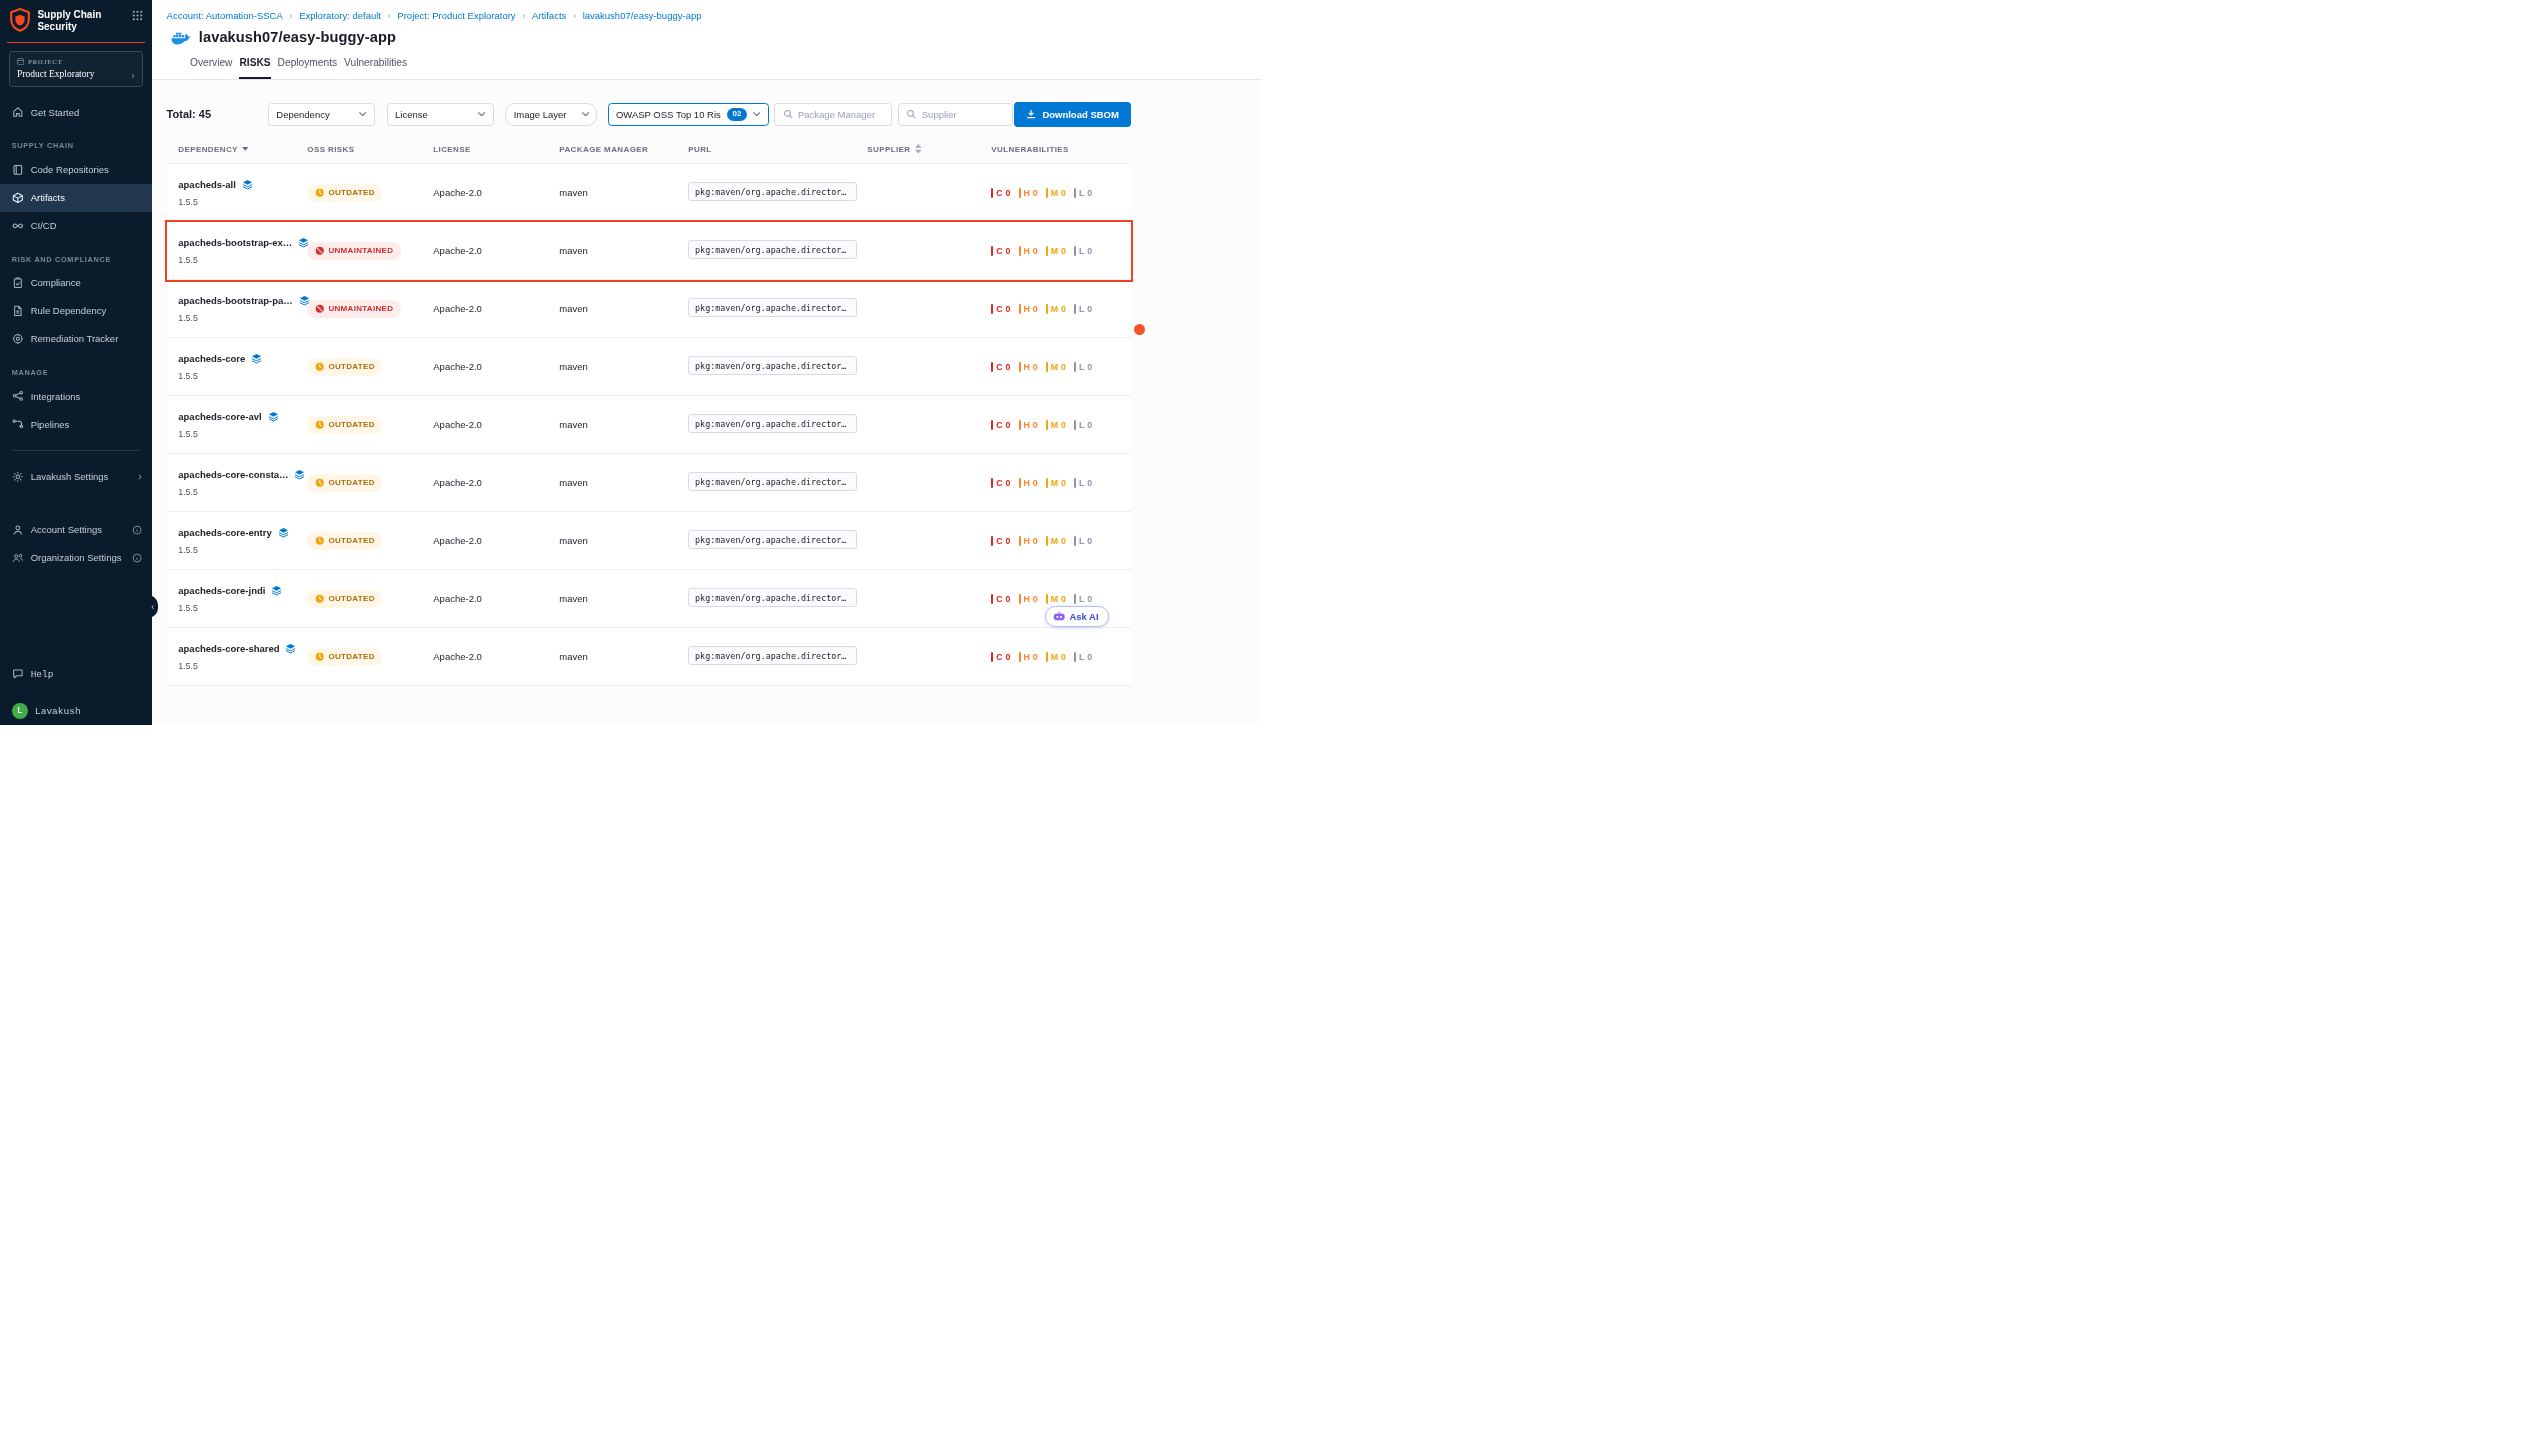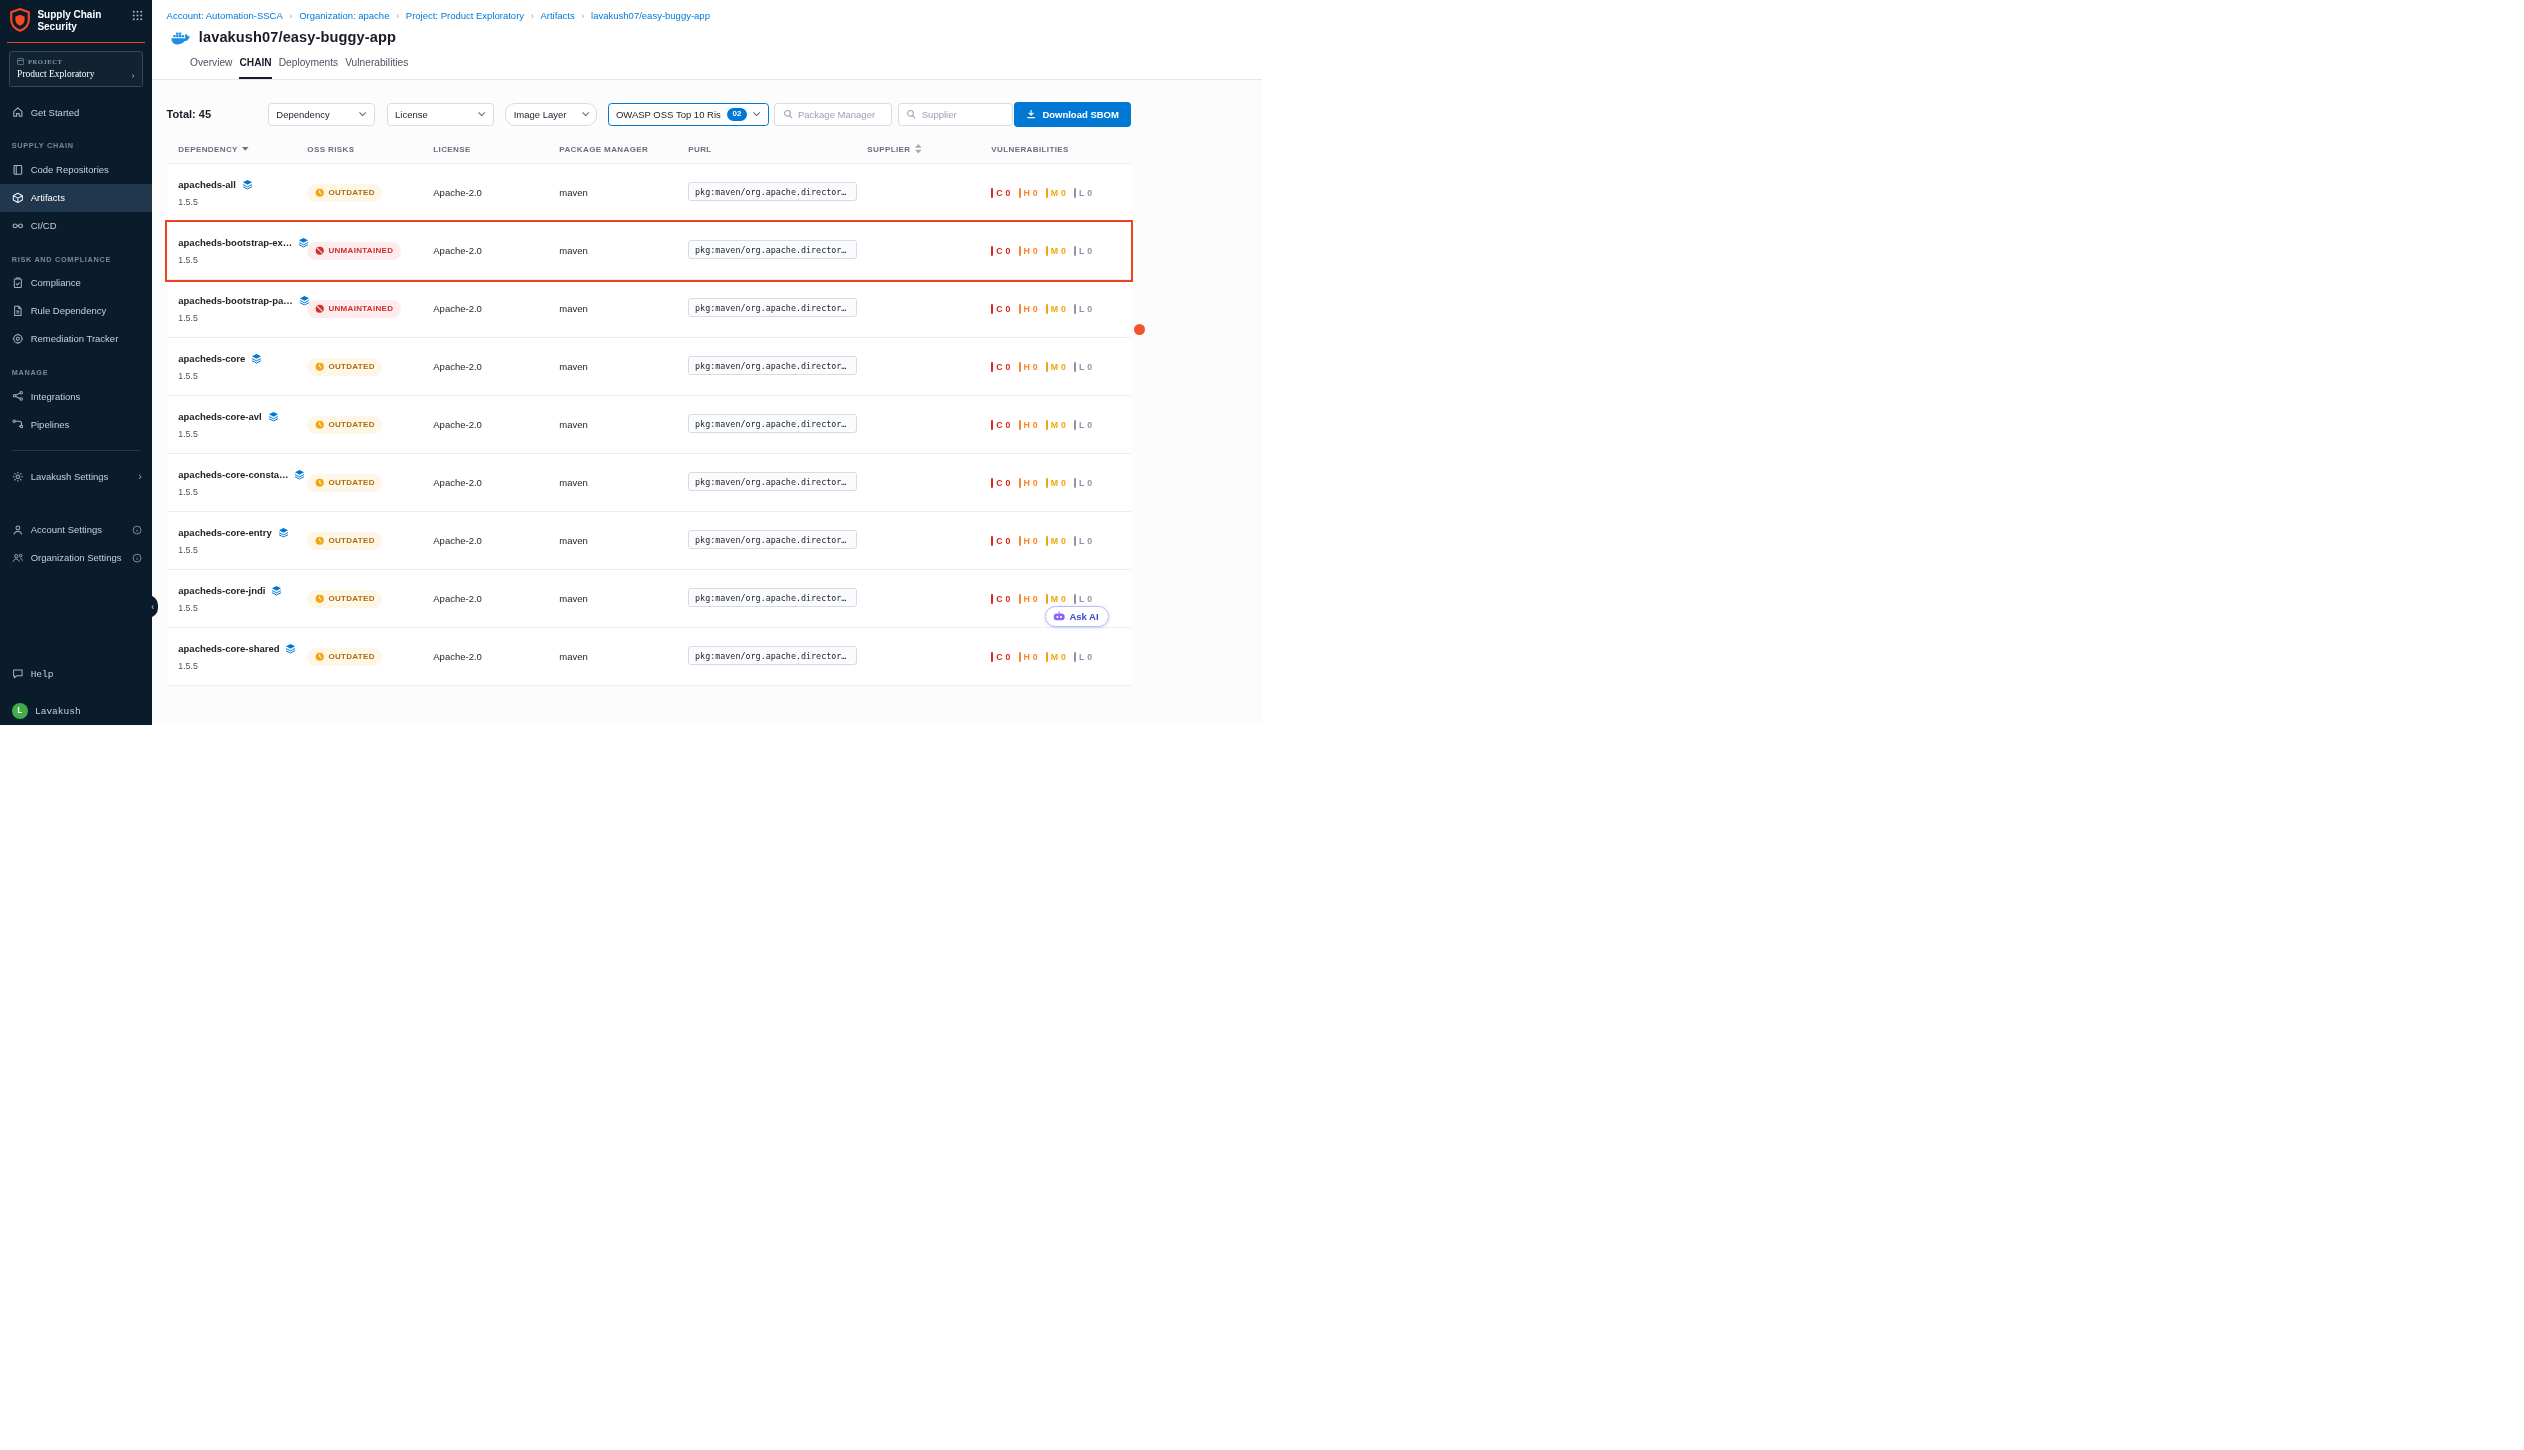--- a/index.html
+++ b/index.html
@@ -315,21 +315,21 @@
       </div>
     </div>
   </aside>
   <div class="collapse-handle">‹</div>
 
   <div class="main">
     <header class="header">
       <div class="breadcrumb" id="breadcrumb">
           <span class="crumb">Account: Automation-SSCA</span>
           <span class="crumb-sep">›</span>
-          <span class="crumb">Organization: apache</span>
+          <span class="crumb">Exploratory: default</span>
           <span class="crumb-sep">›</span>
           <span class="crumb">Project: Product Exploratory</span>
           <span class="crumb-sep">›</span>
           <span class="crumb">Artifacts</span>
           <span class="crumb-sep">›</span>
           <span class="crumb">lavakush07/easy-buggy-app</span>
         </div>
       <div class="title-row">
         <span class="icn">
           <svg width="20.5" height="15.3" viewBox="0 0 28 21" fill="#1D8FE1">
@@ -339,21 +339,21 @@
               <rect x="6.9" y="3.6" width="3.3" height="2.9"></rect>
             <rect x="10.8" y="3.6" width="3.3" height="2.9"></rect>
               <rect x="14.7" y="7" width="3.3" height="2.9"></rect>
             <path d="M26.9 9.3c-.8-.5-2.4-.7-3.6-.4-.2-1.2-1-2.3-2.1-3.2l-.7-.5-.5.7c-.7 1-1 2.3-.8 3.5.1.5.3 1 .6 1.5-.5.3-1.3.5-2.3.5H.7l-.1.6c-.1 1.2.1 2.4.6 3.5.9 1.9 2.5 3.3 4.7 3.9 1 .3 2 .4 3.1.4 1.9 0 3.7-.4 5.3-1.1 1.8-.8 3.3-2 4.4-3.7 1.1 0 2.7-.1 3.9-1.1.8-.6 1.3-1.4 1.7-2.3l.2-.5z"></path>
           </svg>
         </span>
         <h1 class="page-title">lavakush07/easy-buggy-app</h1>
       </div>
       <div class="tabs" id="tabs">
           <div class="tab">Overview</div>
-          <div class="tab active">CHAIN</div>
+          <div class="tab active">RISKS</div>
           <div class="tab">Deployments</div>
           <div class="tab">Vulnerabilities</div>
         </div>
     </header>
 
     <section class="content">
       <div class="content-inner">
         <div class="toolbar">
           <div class="total">
             <span>Total:</span>

